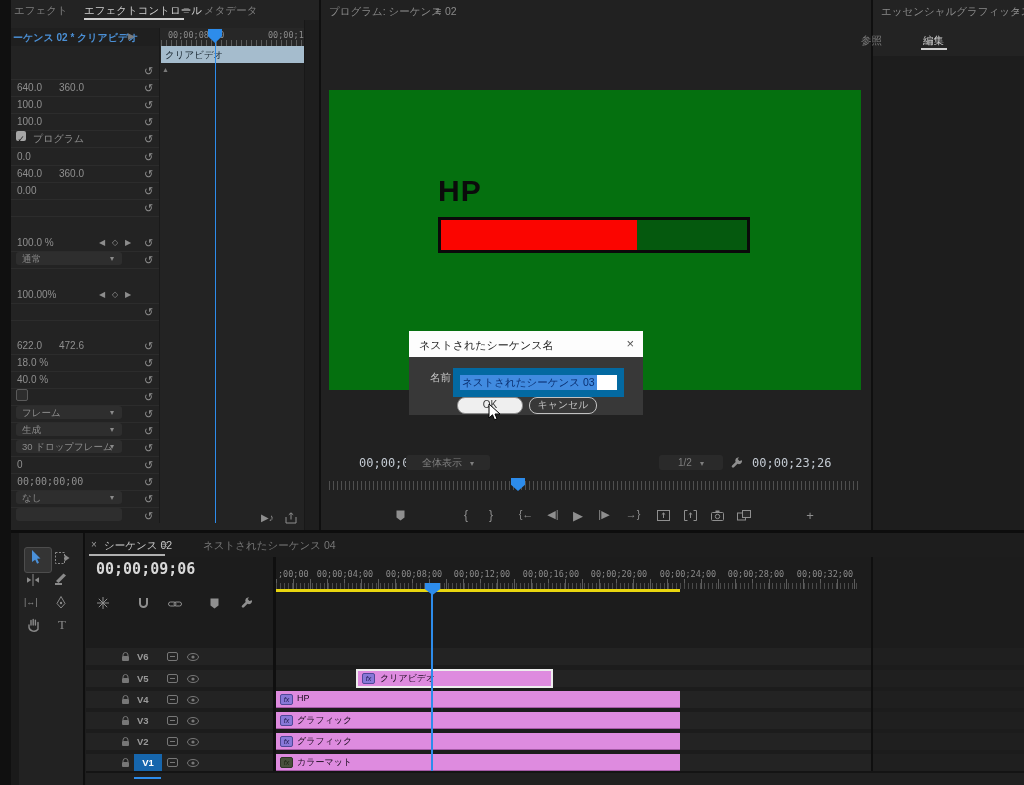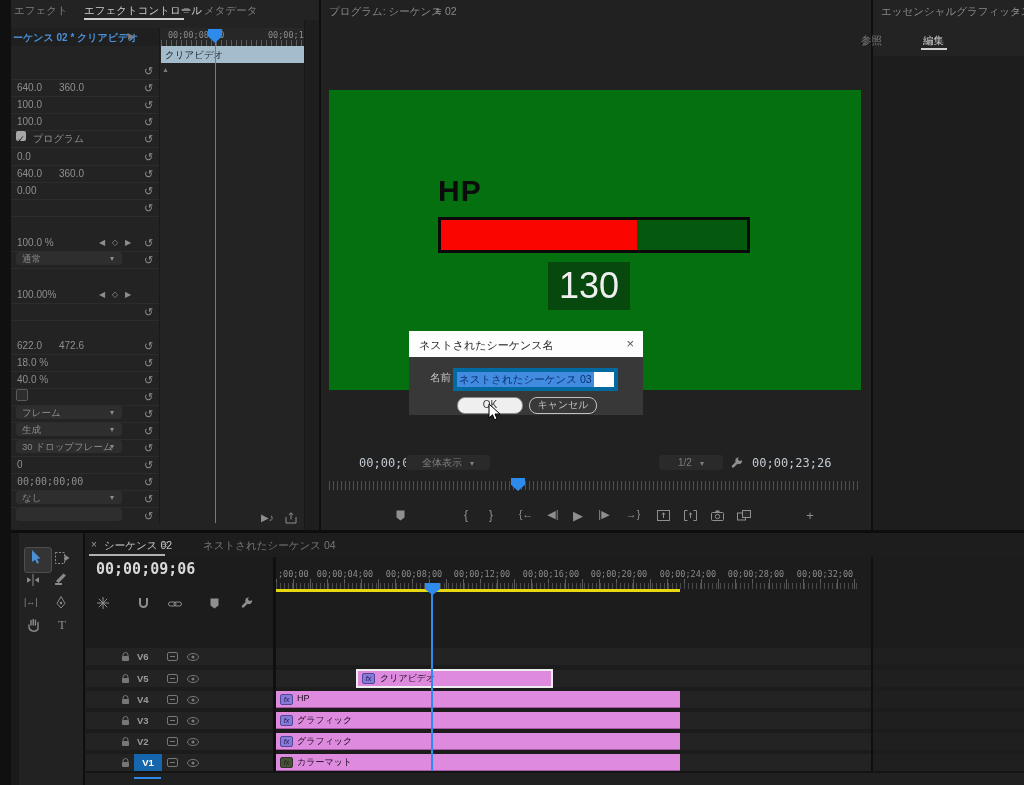--- a/index.html
+++ b/index.html
@@ -48,21 +48,21 @@
   .hp-label{left:427px;top:174px;font-size:30px;font-weight:bold;color:#0b0b0b;letter-spacing:1px}
   .hp-bar{left:427px;top:217px;width:306px;height:30px;border:3px solid #0a0a0a;background:#05590e}
   .hp-fill{left:0;top:0;width:64%;height:100%;background:#fb0500}
   .hp-valuebox{left:537px;top:262px;width:82px;height:48px;background:#07480e;text-align:center}
   .hp-valuebox span{line-height:48px;font-size:36px;color:#efefef}
   .dlg-title{left:398px;top:331px;width:234px;height:26px;background:#fdfdfd}
   .dlg-title .t{position:absolute;left:10px;top:7px;font-size:11px;color:#1d1d1d}
   .dlg-close{position:absolute;right:9px;top:5px;font-size:13px;color:#555;cursor:pointer}
   .dlg-body{left:398px;top:357px;width:234px;height:58px;background:#383838}
   .dlg-namelab{left:419px;top:371px;font-size:10.5px;color:#c6c6c6}
-  .dlg-input{left:442px;top:368px;width:157px;height:15px;background:#fff;border:4px solid #0369a1}
+  .dlg-input{left:442px;top:368px;width:157px;height:15px;background:#fff;border:7px solid #0369a1}
   .dlg-input span{display:inline-block;background:#418be0;color:#0a2f70;font-size:10.5px;line-height:15px;padding:0 2px}
   .btn{border-radius:8px;font-size:10px;text-align:center;line-height:14px;cursor:pointer}
   .btn-ok{left:446px;top:397px;width:64px;height:15px;background:#efefef;border:1px solid #8a8a8a;color:#3a3a3a}
   .btn-cancel{left:518px;top:397px;width:66px;height:15px;background:#383838;border:1px solid #c2c2c2;color:#c4c4c4}
   .ptc{font-size:12px;color:#c3cad2}
   .mdd{height:15px;background:#2a2a2a;border-radius:3px;color:#7e7e7e;font-size:10px;line-height:15px;text-align:center}
   .mdd .chev2{margin-left:8px;font-size:8px}
   .scrubticks{left:318px;top:481px;width:530px;height:9px;
     background:repeating-linear-gradient(90deg,#4f4f4f 0 1px,transparent 1px 4px)}
   .tbtn{top:508px;width:26px;text-align:center;font-size:11px;color:#8f8f8f;cursor:pointer}
@@ -273,23 +273,20 @@
 
   <div class="a progpanel"></div>
   <span class="a hdrtxt nw" style="left:318px">プログラム: シーケンス 02</span>
   <span class="a hdrtxt" style="left:424px">≡</span>
 
   <div class="a greenscr"></div>
   <span class="a hp-label">HP</span>
   <div class="a hp-bar">
     <div class="a hp-fill"></div>
   </div>
-  <div class="a hp-valuebox">
-    <span>130</span>
-  </div>
 
   <div class="a dlg-title">
     <span class="t nw">ネストされたシーケンス名</span>
     <span class="dlg-close">×</span>
   </div>
   <div class="a dlg-body"></div>
   <span class="a dlg-namelab nw">名前 :</span>
   <div class="a dlg-input">
     <span class="nw">ネストされたシーケンス 03</span>
   </div>

